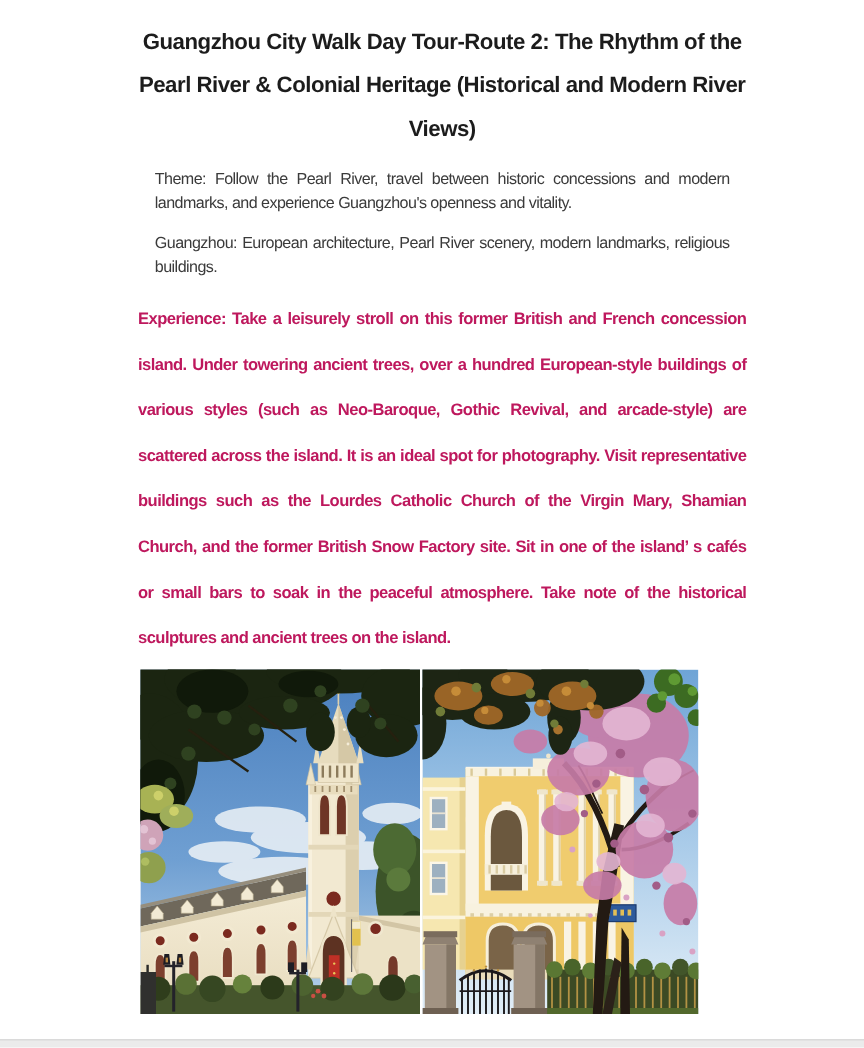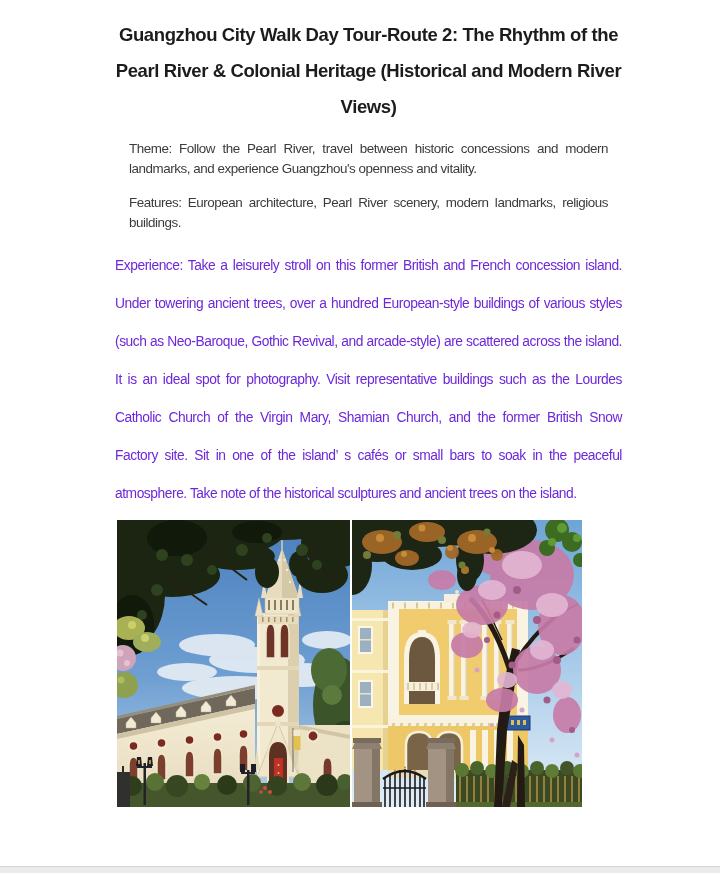--- a/index.html
+++ b/index.html
@@ -14,41 +14,41 @@
   }
   .meta-par{
     margin:14px;font-size:13.4px;line-height:20px;color:#3b3b3b;
     letter-spacing:-0.45px;text-align:justify;
   }
   .section-heading{
     margin:25px 0 0 0;font-size:13.8px;line-height:20px;font-weight:400;
     letter-spacing:-0.3px;color:#ff2a2a;
   }
   .body-par{
-    margin:7px 0 0 0;font-size:13.8px;line-height:38px;color:#6d28d9;
-    letter-spacing:-0.45px;text-align:justify;
+    margin:7px 0 0 0;font-size:13.8px;line-height:38px;color:#be185d;
+    letter-spacing:-0.45px;text-align:justify;font-weight:bold;
   }
   .photo-row{
     margin:7px 0 0 2px;display:flex;gap:2px;
   }
   .photo-row svg{display:block;}
   .page-gap{
     position:absolute;left:0;top:866px;width:720px;height:7px;
     background:#ebebeb;border-top:1px solid #d5d5d5;
   }
 </style>
 </head>
 <body>
 
 <div class="content">
 
   <h1 class="doc-title">Guangzhou City Walk Day Tour-Route 2: The Rhythm of the Pearl River &amp; Colonial Heritage (Historical and Modern River Views)</h1>
 
   <p class="meta-par">Theme: Follow the Pearl River, travel between historic concessions and modern landmarks, and experience Guangzhou's openness and vitality.</p>
-  <p class="meta-par">Features: European architecture, Pearl River scenery, modern landmarks, religious buildings.</p>
+  <p class="meta-par">Guangzhou: European architecture, Pearl River scenery, modern landmarks, religious buildings.</p>
 
 
   <p class="body-par">Experience: Take a leisurely stroll on this former British and French concession island. Under towering ancient trees, over a hundred European-style buildings of various styles (such as Neo-Baroque, Gothic Revival, and arcade-style) are scattered across the island. It is an ideal spot for photography. Visit representative buildings such as the Lourdes Catholic Church of the Virgin Mary, Shamian Church, and the former British Snow Factory site. Sit in one of the island’ s cafés or small bars to soak in the peaceful atmosphere. Take note of the historical sculptures and ancient trees on the island.</p>
 
   <div class="photo-row">
 
     <svg width="233" height="287" viewBox="0 0 233 287" role="img" aria-label="Lourdes Catholic Church of the Virgin Mary on Shamian Island under ancient trees">
       <defs>
         <linearGradient id="skyL" x1="0" y1="0" x2="0" y2="1">
           <stop offset="0" stop-color="#4a7fbe"></stop>

